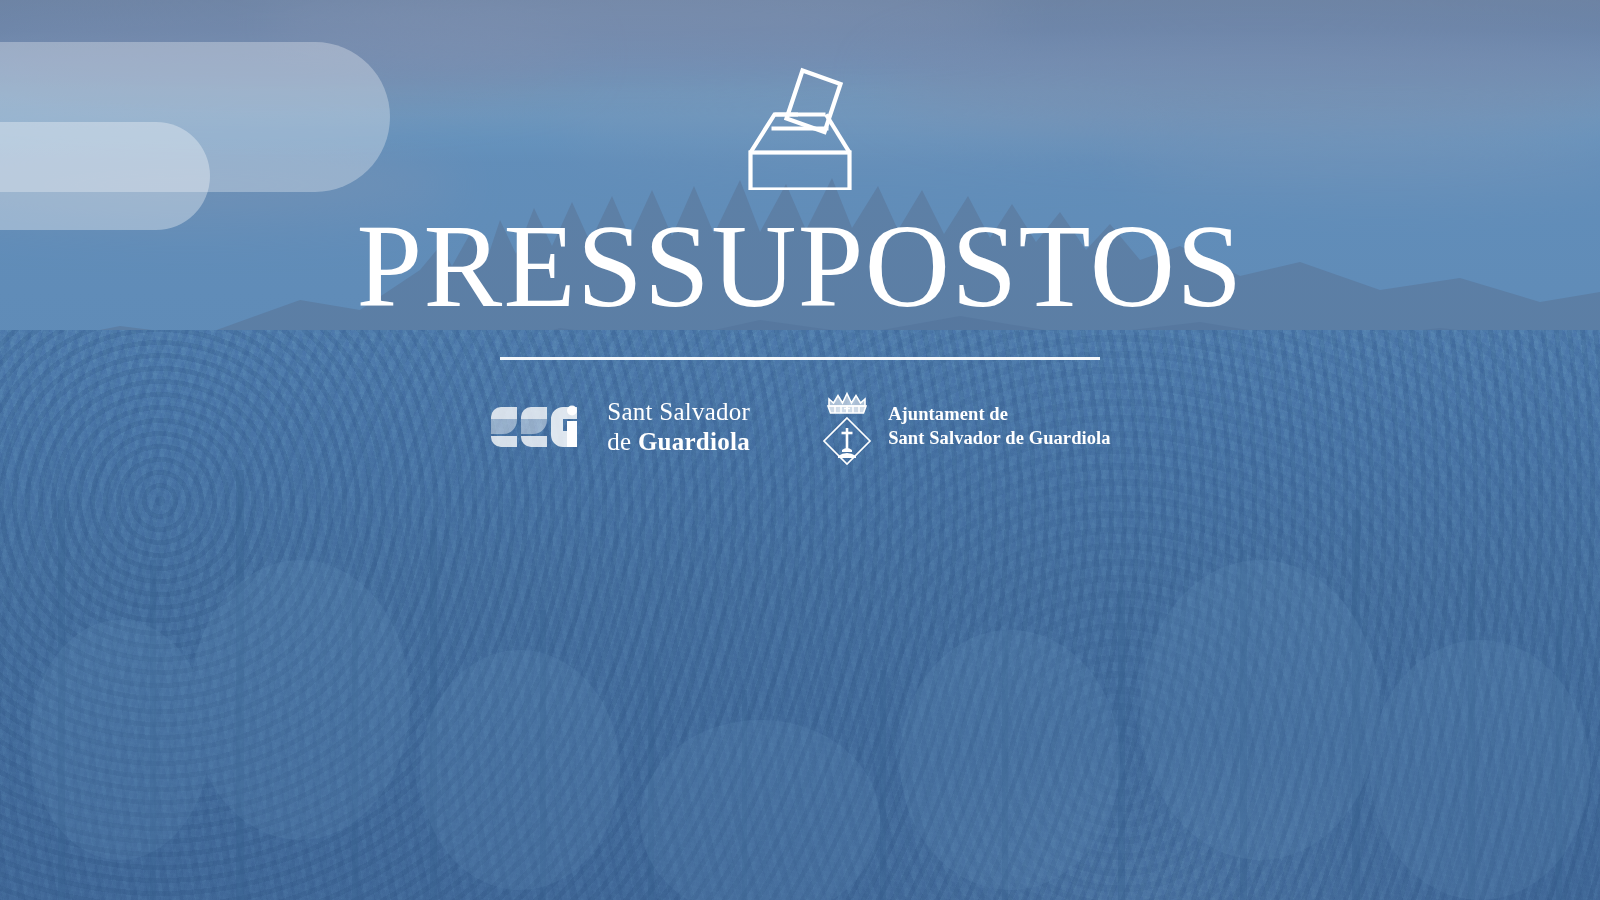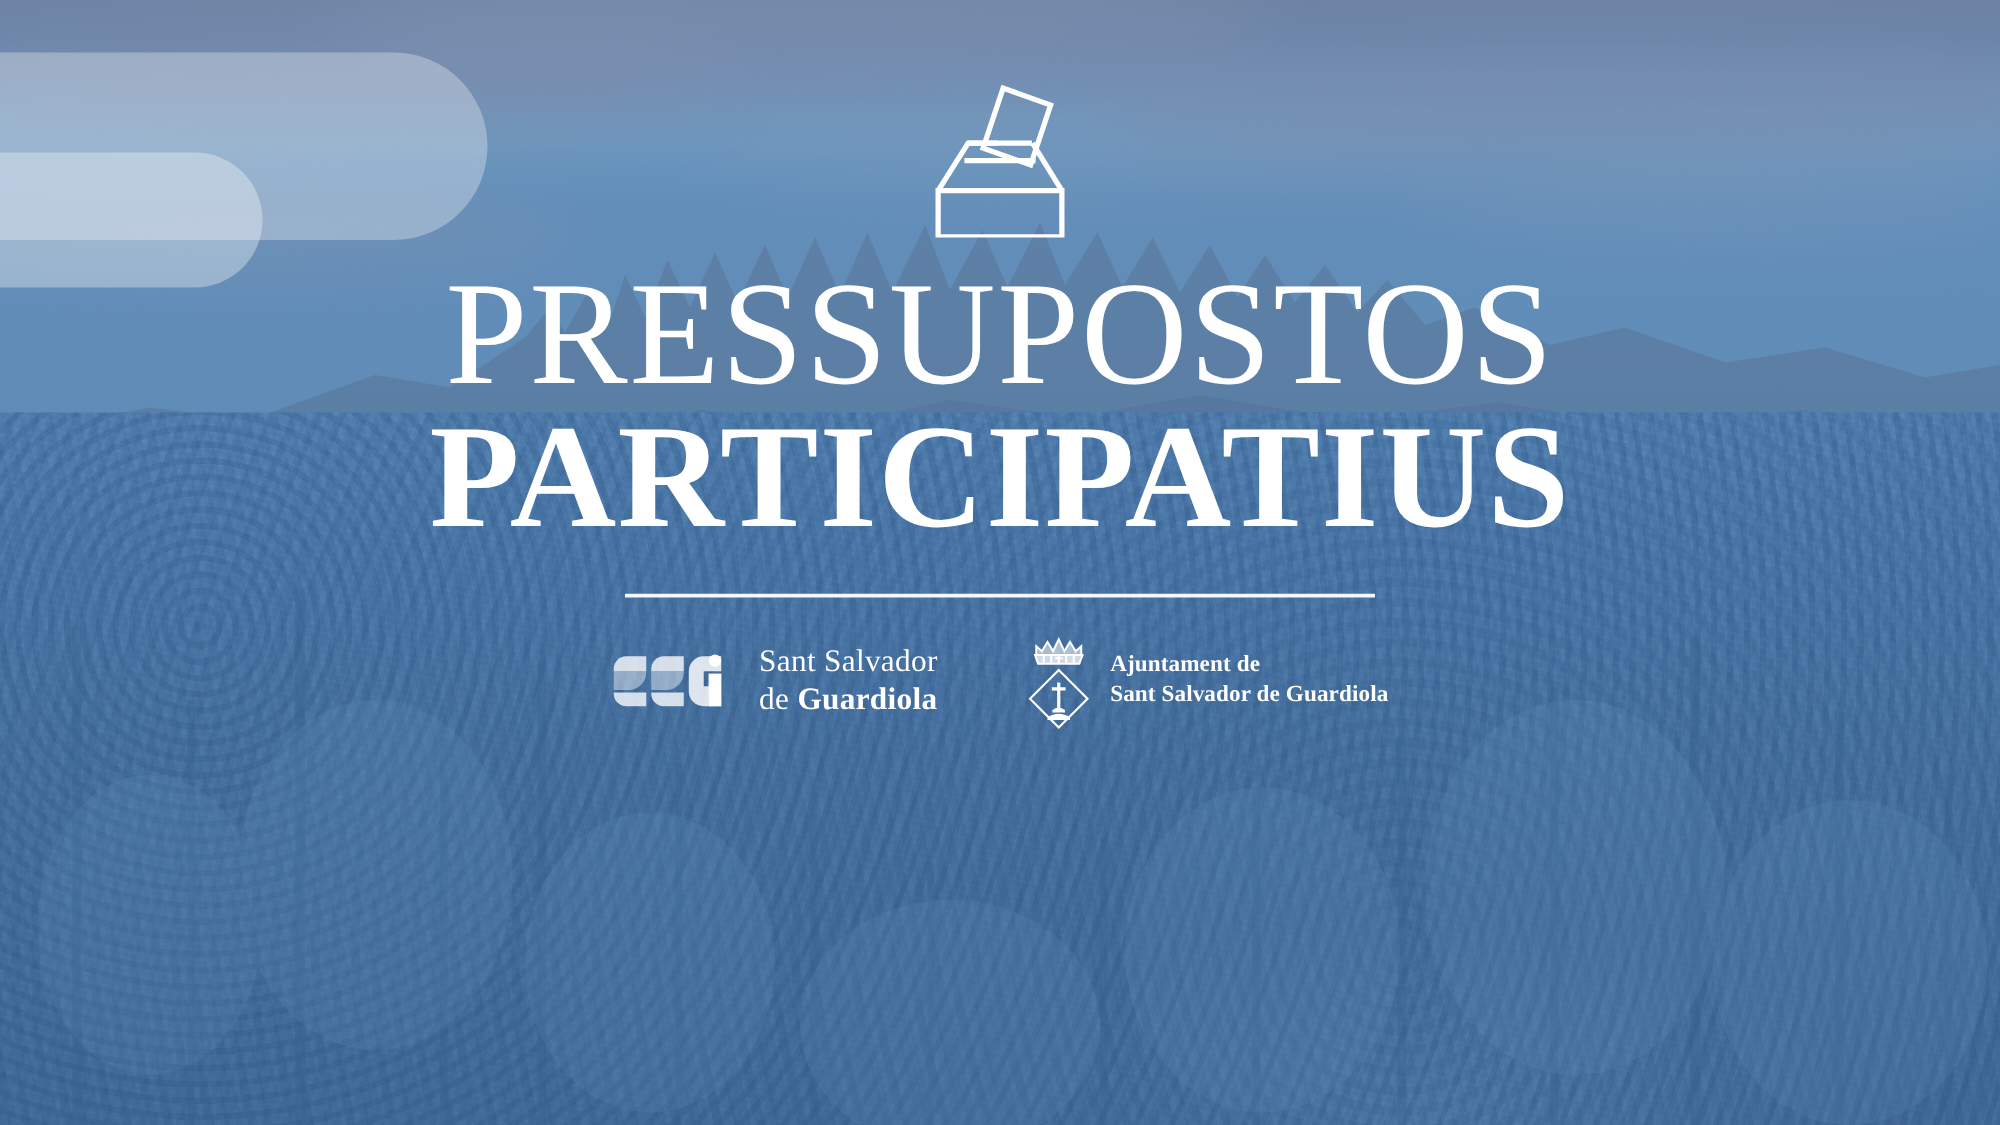--- a/index.html
+++ b/index.html
@@ -225,21 +225,20 @@
 
           <path d="M31.5,66.5 L88.5,66.5"></path>
 
           <rect x="10.5" y="90.5" width="99" height="37"></rect>
         </g>
       </svg>
     </div>
 
     <div class="headline">
       <div class="line1">PRESSUPOSTOS</div>
-      <div class="line2">PARTICIPATIUS</div>
     </div>
 
     <div class="divider"></div>
 
     <div class="logos">
 
       <div class="logo">
         <div class="ssg-mark">
           <svg viewBox="0 0 104 44">
             <g fill="#ffffff">

